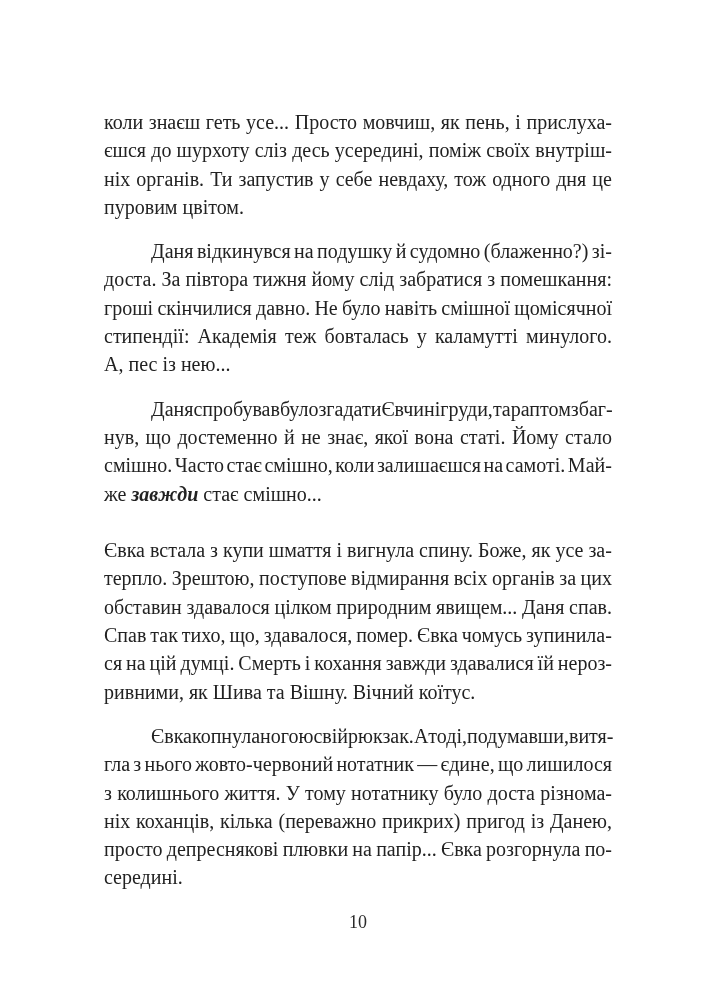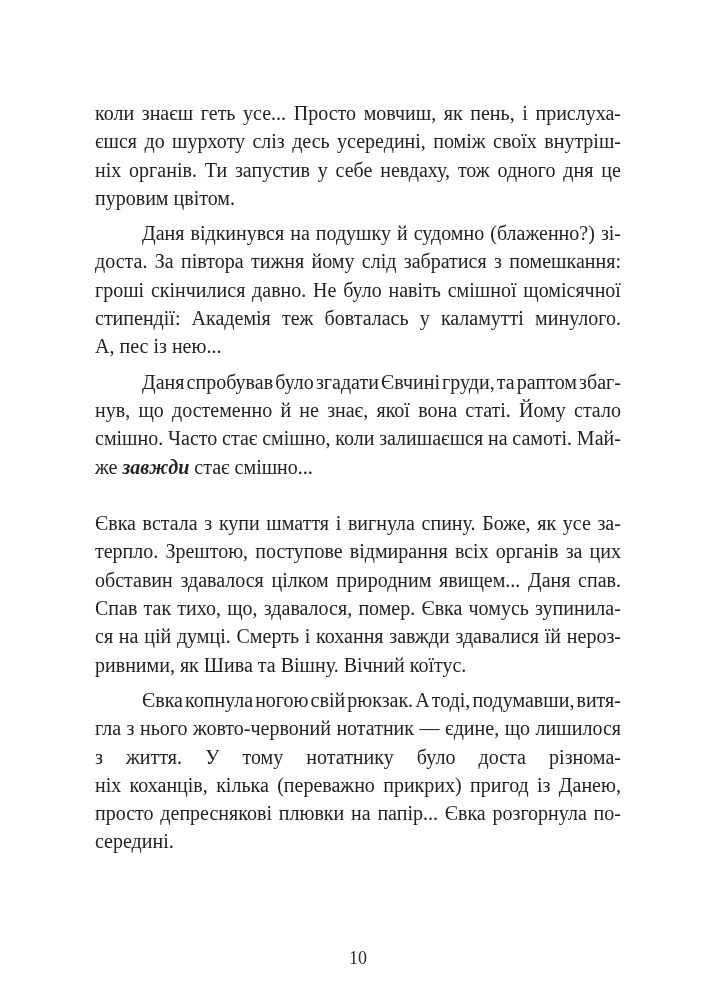--- a/index.html
+++ b/index.html
@@ -17,21 +17,21 @@
     color: #222222;
   }
   .text-block {
     position: absolute;
     left: 88px;
     top: 92px;
     width: 540px;
     font-size: 20px;
   }
   .paragraph {
-    margin: 7px;
+    margin: 16px;
   }
   .paragraph.space-before {
     margin-top: 28.3px;
   }
   .line {
     display: flex;
     justify-content: space-between;
     line-height: 28.3px;
   }
   .line.last {
@@ -47,21 +47,20 @@
   }
   .page-number {
     position: absolute;
     top: 910px;
     left: 88px;
     width: 540px;
     text-align: center;
     font-size: 18px;
     line-height: 24px;
     color: #2a2a2a;
-    margin-top: 36px;
   }
 </style>
 </head>
 <body>
 
 <div class="page">
   <div class="text-block" id="text-block">
       <div class="paragraph">
         <div class="line">
           <span>коли</span>
@@ -281,20 +280,21 @@
           <span>нього</span>
           <span>жовто-червоний</span>
           <span>нотатник</span>
           <span>—</span>
           <span>єдине,</span>
           <span>що</span>
           <span>лишилося</span>
         </div>
         <div class="line">
           <span>з</span>
+          <span>колишнього</span>
           <span>життя.</span>
           <span>У</span>
           <span>тому</span>
           <span>нотатнику</span>
           <span>було</span>
           <span>доста</span>
           <span>різнома-</span>
         </div>
         <div class="line">
           <span>ніх</span>

